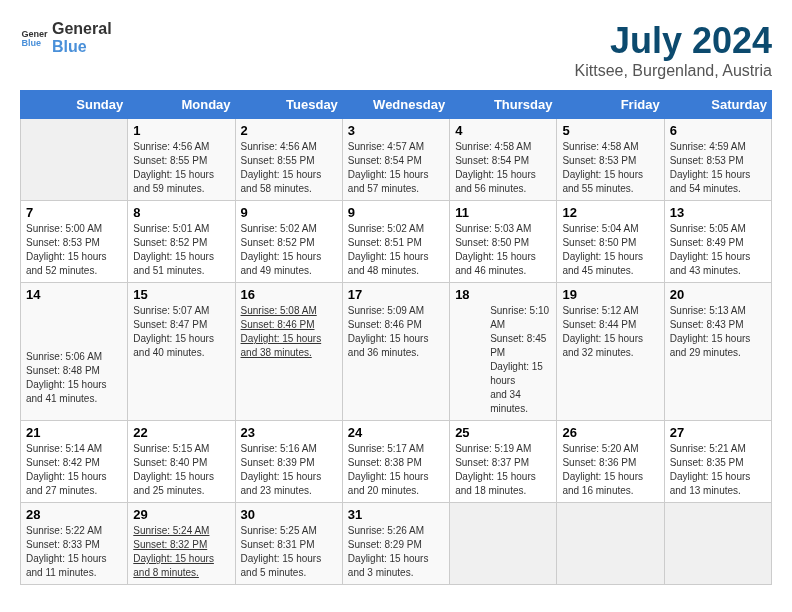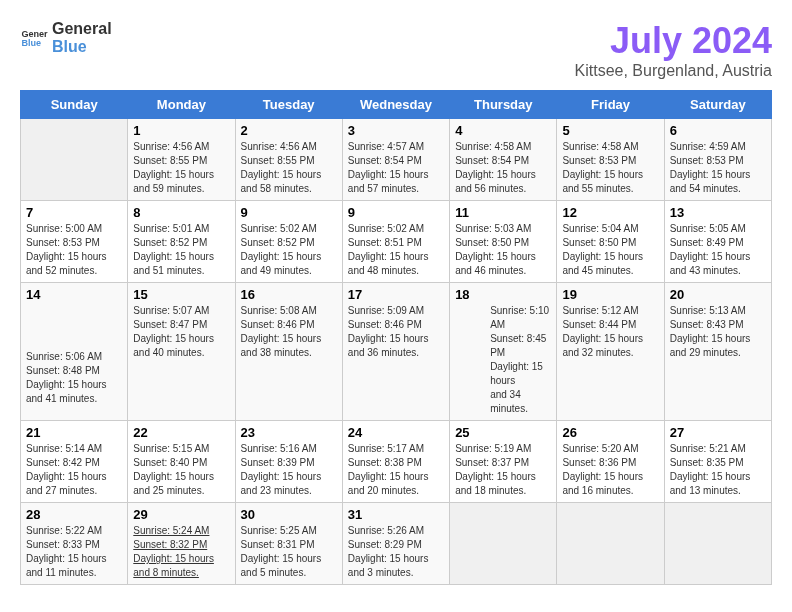--- a/index.html
+++ b/index.html
@@ -24,36 +24,36 @@
     .logo-icon {
       width: 28px;
       height: 28px;
     }
     .title-block {
       text-align: right;
     }
     .month-year {
       font-size: 36px;
       font-weight: bold;
-      color: #8b5cf6;
+      color: #0c4a6e;
     }
     .location {
       font-size: 16px;
       color: #555;
     }
     table {
       width: 100%;
       border-collapse: collapse;
       font-size: 11px;
     }
     thead tr th {
       background-color: #3a7bd5;
       color: #fff;
       padding: 6px 4px;
-      text-align: center;
+      text-align: right;
       font-size: 13px;
       font-weight: bold;
       border: 1px solid #3a7bd5;
     }
     tbody tr td {
       border: 1px solid #ccc;
       padding: 4px 5px;
       vertical-align: top;
       width: calc(100% / 7);
       min-height: 80px;
@@ -220,21 +220,21 @@
         </td>
         <td>
           <span class="day-number">15</span>
           <div class="day-info" style="white-space: pre-line;">Sunrise: 5:07 AM
 Sunset: 8:47 PM
 Daylight: 15 hours
 and 40 minutes.</div>
         </td>
         <td>
           <span class="day-number">16</span>
-          <div class="day-info" style="white-space: pre-line;">Sunrise: 5:08 AM
+          <div class="day-info" style="white-space: pre-line; text-decoration: underline;">Sunrise: 5:08 AM
 Sunset: 8:46 PM
 Daylight: 15 hours
 and 38 minutes.</div>
         </td>
         <td>
           <span class="day-number">17</span>
           <div class="day-info" style="white-space: pre-line;">Sunrise: 5:09 AM
 Sunset: 8:46 PM
 Daylight: 15 hours
 and 36 minutes.</div>

